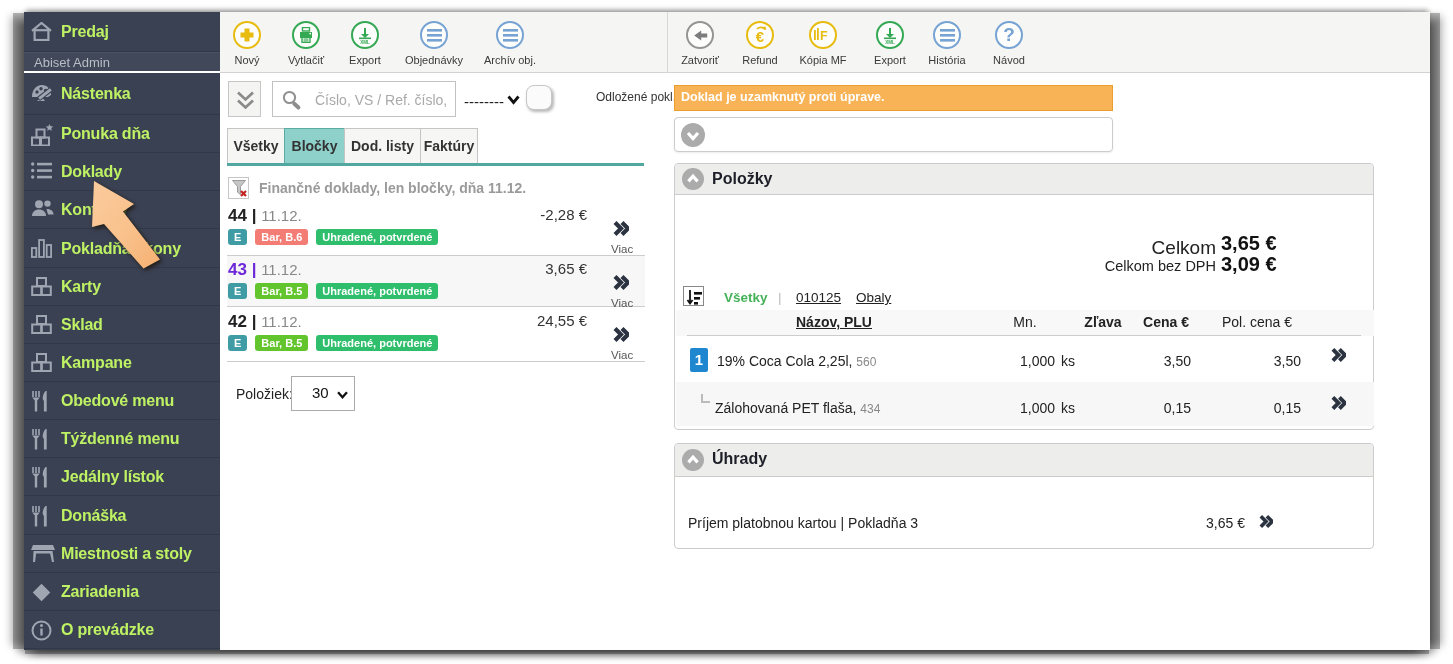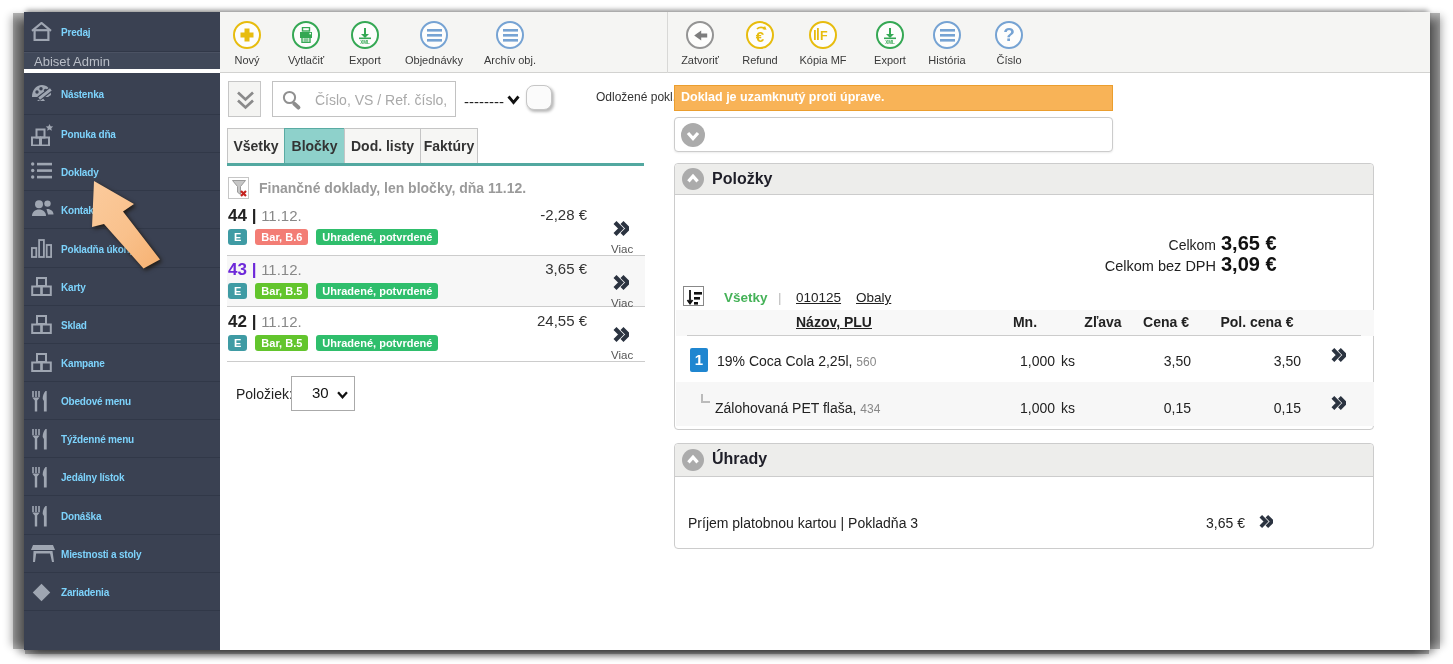--- a/index.html
+++ b/index.html
@@ -6,23 +6,23 @@
 html,body { width:1453px; height:664px; background:#fff; font-family:"Liberation Sans", sans-serif; overflow:hidden; }
 #frame { position:absolute; left:24px; top:12px; width:1406px; height:638px; background:#fff;
   box-shadow:-12px 0 0 -1px rgba(0,0,0,.27), 11px 0 0 -1px rgba(0,0,0,.27),
   -17px 0 8px -4px rgba(0,0,0,.30), 16px 0 8px -4px rgba(0,0,0,.30),
   0 -4px 5px -2px rgba(0,0,0,.36), 0 5px 0 -1px rgba(0,0,0,.26), 0 9px 7px -3px rgba(0,0,0,.28), 8px 7px 7px -3px rgba(0,0,0,.28), -9px 7px 7px -3px rgba(0,0,0,.28); }
 .abs { position:absolute; }
 
 
 #sidebar { position:absolute; left:0; top:0; width:196px; height:638px; background:#3a4152; }
 .mi { position:absolute; left:0; width:196px; height:38px; border-bottom:1px solid #313848; }
-.mi .lbl { position:absolute; left:37px; top:50%; transform:translateY(-50%); font-size:10px; font-weight:bold; color:#7dd3fc; white-space:nowrap; letter-spacing:-0.2px; }
+.mi .lbl { position:absolute; left:37px; top:50%; transform:translateY(-50%); font-size:16px; font-weight:bold; color:#bef264; white-space:nowrap; letter-spacing:-0.2px; }
 .mi .ico { position:absolute; left:7px; top:50%; transform:translateY(-50%); width:20px; height:20px; }
-#adminrow { position:absolute; left:0; top:40px; width:196px; height:21px; background:#404859; border-top:1px solid #4b5263; border-bottom:4px solid #ffffff; }
+#adminrow { position:absolute; left:0; top:40px; width:196px; height:21px; background:#404859; border-top:1px solid #4b5263; border-bottom:2px solid #ffffff; }
 #adminrow span { position:absolute; left:10px; top:50%; transform:translateY(-50%); font-size:13px; color:#b9bec7; }
 
 
 #toolbar { position:absolute; left:196px; top:0; width:1210px; height:61px; background:#f5f5f3; border-bottom:1px solid #d2d2d0; }
 .tbi { position:absolute; top:9px; width:80px; margin-left:-40px; text-align:center; }
 .tbi .circ { width:28px; height:28px; border-radius:50%; margin:0 auto; border:2px solid; display:flex; align-items:center; justify-content:center; background:#fdfdfc; }
 .tbi .cap { font-size:11px; color:#3a3a3a; margin-top:5px; white-space:nowrap; }
 .c-yellow { border-color:#e7bc0e !important; color:#e7bc0e; }
 .c-green  { border-color:#35a854 !important; color:#35a854; }
 .c-blue   { border-color:#76a3d3 !important; color:#76a3d3; }
@@ -170,20 +170,28 @@
             <rect x="4" y="7" width="16" height="2.5" fill="#9fa6b2"></rect>
           </svg></span>
         <span class="lbl">Miestnosti a stoly</span>
       </div>
     <div class="mi" style="top:561px">
         <span class="ico"><svg width="21" height="21" viewBox="0 0 21 21">
             <rect x="4.3" y="4.3" width="12.4" height="12.4" transform="rotate(45 10.5 10.5)" fill="#9fa6b2"></rect>
           </svg></span>
         <span class="lbl">Zariadenia</span>
       </div>
+    <div class="mi" style="top:599px">
+        <span class="ico"><svg width="21" height="21" viewBox="0 0 21 21">
+            <circle cx="10.5" cy="10.5" r="9" fill="none" stroke="#9fa6b2" stroke-width="2"></circle>
+            <rect x="9.3" y="8.5" width="2.4" height="7" fill="#9fa6b2"></rect>
+            <circle cx="10.5" cy="5.6" r="1.5" fill="#9fa6b2"></circle>
+          </svg></span>
+        <span class="lbl">O prevádzke</span>
+      </div>
   </div>
 
   <div id="toolbar">
     <div class="tbi" style="left:27px">
       <div class="circ c-yellow">
           <svg width="16" height="16" viewBox="0 0 16 16">
             <path d="M5.5 1.5h5v4h4v5h-4v4h-5v-4h-4v-5h4z" fill="#e7bc0e"></path>
           </svg>
         </div>
       <div class="cap">Nový</div>
@@ -274,21 +282,21 @@
           <svg width="15" height="13" viewBox="0 0 15 13">
             <rect x="0" y="0" width="15" height="2.6" fill="#76a3d3"></rect>
             <rect x="0" y="5" width="15" height="2.6" fill="#76a3d3"></rect>
             <rect x="0" y="10" width="15" height="2.6" fill="#76a3d3"></rect>
           </svg>
         </div>
       <div class="cap">História</div>
     </div>
     <div class="tbi" style="left:789px">
       <div class="circ c-blue" style="font-size:19px;font-weight:bold;">?</div>
-      <div class="cap">Číslo</div>
+      <div class="cap">Návod</div>
     </div>
   </div>
   <div id="tbsep"></div>
 
   <div id="middle">
     <div class="btnbox" style="left:204px;top:69px;width:33px;height:36px;">
       <svg style="position:absolute;left:7px;top:8px" width="19" height="20" viewBox="0 0 19 20">
           <path d="M2 2.5l7.5 7L17 2.5" stroke="#8a8a8a" stroke-width="2.7" fill="none"></path>
           <path d="M2 10.5l7.5 7L17 10.5" stroke="#8a8a8a" stroke-width="2.7" fill="none"></path>
         </svg>
@@ -376,44 +384,44 @@
 
     <div class="panel" style="top:151px;height:267px;">
       <div class="phead">
         <span class="gcirc" style="left:7px;top:4px;width:22px;height:22px;">
             <svg width="22" height="22" viewBox="0 0 24 24">
               <path d="M7 14.5l5-5.5 5 5.5" stroke="#fff" stroke-width="3.6" fill="none"></path>
             </svg>
           </span>
         <span class="tit">Položky</span>
       </div>
-      <div class="abs" style="left:541px;top:73px;transform:translateX(-100%);font-size:14px;color:#222;white-space:nowrap;">Celkom</div>
+      <div class="abs" style="left:541px;top:73px;transform:translateX(-100%);font-size:19px;color:#222;white-space:nowrap;">Celkom</div>
       <div class="abs" style="left:541px;top:94px;transform:translateX(-100%);font-size:14.5px;color:#222;white-space:nowrap;">Celkom bez DPH</div>
       <div class="abs" style="left:546px;top:68px;font-size:20px;font-weight:bold;color:#111;">3,65 €</div>
       <div class="abs" style="left:546px;top:89px;font-size:20px;font-weight:bold;color:#111;">3,09 €</div>
 
       <div class="abs" style="left:8px;top:122px;width:21px;height:20px;border:1px solid #888;background:#fff;">
         <svg style="position:absolute;left:2px;top:2px" width="17" height="19" viewBox="0 0 17 19">
             <path d="M4 1v13 M1.5 11l2.5 3.5L6.5 11" stroke="#111" stroke-width="1.8" fill="none"></path>
             <rect x="8" y="3" width="8" height="2.6" fill="#111"></rect>
             <rect x="8" y="8" width="6" height="2.6" fill="#111"></rect>
             <rect x="8" y="13" width="4" height="2.6" fill="#111"></rect>
           </svg>
       </div>
       <div class="abs" style="left:49px;top:126px;font-size:13.5px;font-weight:bold;color:#45b258;">Všetky</div>
       <div class="abs" style="left:103px;top:126px;font-size:13.5px;color:#bbb;">|</div>
       <div class="abs" style="left:121px;top:126px;font-size:13.5px;color:#222;text-decoration:underline;">010125</div>
       <div class="abs" style="left:181px;top:126px;font-size:13.5px;color:#222;text-decoration:underline;">Obaly</div>
 
       <div class="abs" style="left:1px;top:146px;width:698px;height:26px;background:#f8f8f8;"></div>
       <div class="abs" style="left:121px;top:150px;font-size:14px;font-weight:bold;color:#222;text-decoration:underline;">Názov, PLU</div>
-      <div class="abs" style="left:320px;top:150px;width:60px;text-align:center;font-size:14px;font-weight:bold;color:#222;">Mn.</div>
+      <div class="abs" style="left:320px;top:150px;width:60px;text-align:center;font-size:14px;font-weight:normal;color:#222;">Mn.</div>
       <div class="abs" style="left:398px;top:150px;width:60px;text-align:center;font-size:14px;font-weight:bold;color:#222;">Zľava</div>
       <div class="abs" style="left:460px;top:150px;width:62px;text-align:center;font-size:14px;font-weight:bold;color:#222;">Cena €</div>
-      <div class="abs" style="left:540px;top:150px;width:84px;text-align:center;font-size:14px;font-weight:bold;color:#222;">Pol. cena €</div>
+      <div class="abs" style="left:540px;top:150px;width:84px;text-align:center;font-size:14px;font-weight:normal;color:#222;">Pol. cena €</div>
       <div class="abs" style="left:12px;top:171px;width:674px;height:1px;background:#ccc;"></div>
 
       <div class="abs" style="left:15px;top:184px;width:18px;height:24px;background:#1f86d0;border-radius:2px;color:#fff;font-size:15px;font-weight:bold;text-align:center;line-height:24px;">1</div>
       <div class="abs" style="left:42px;top:189px;font-size:14px;color:#222;">19% Coca Cola 2,25l, <span style="font-size:12px;color:#888;">560</span></div>
       <div class="abs" style="left:380px;top:189px;transform:translateX(-100%);font-size:14px;color:#222;">1,000</div>
       <div class="abs" style="left:386px;top:189px;font-size:14px;color:#222;">ks</div>
       <div class="abs" style="left:516px;top:189px;transform:translateX(-100%);font-size:14px;color:#222;">3,50</div>
       <div class="abs" style="left:626px;top:189px;transform:translateX(-100%);font-size:14px;color:#222;">3,50</div>
       <div class="abs" style="left:656px;top:184px;"><svg width="15" height="14" viewBox="0 0 16 15">
             <path d="M2 1.5L8 7.5L2 13.5" stroke="#2b3340" stroke-width="4.2" fill="none"></path>

